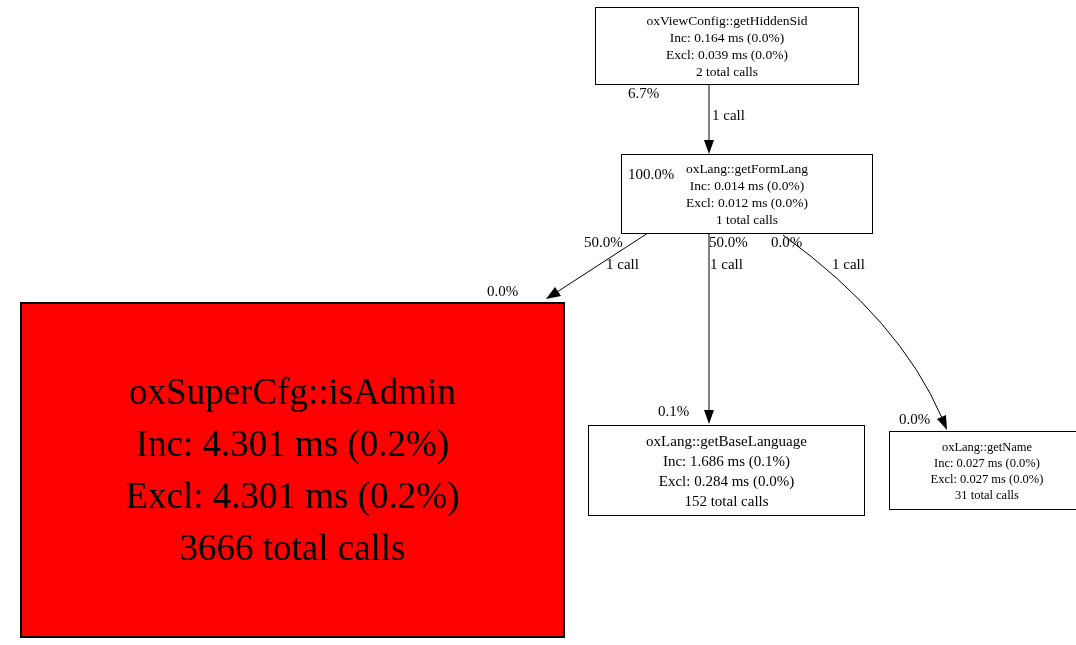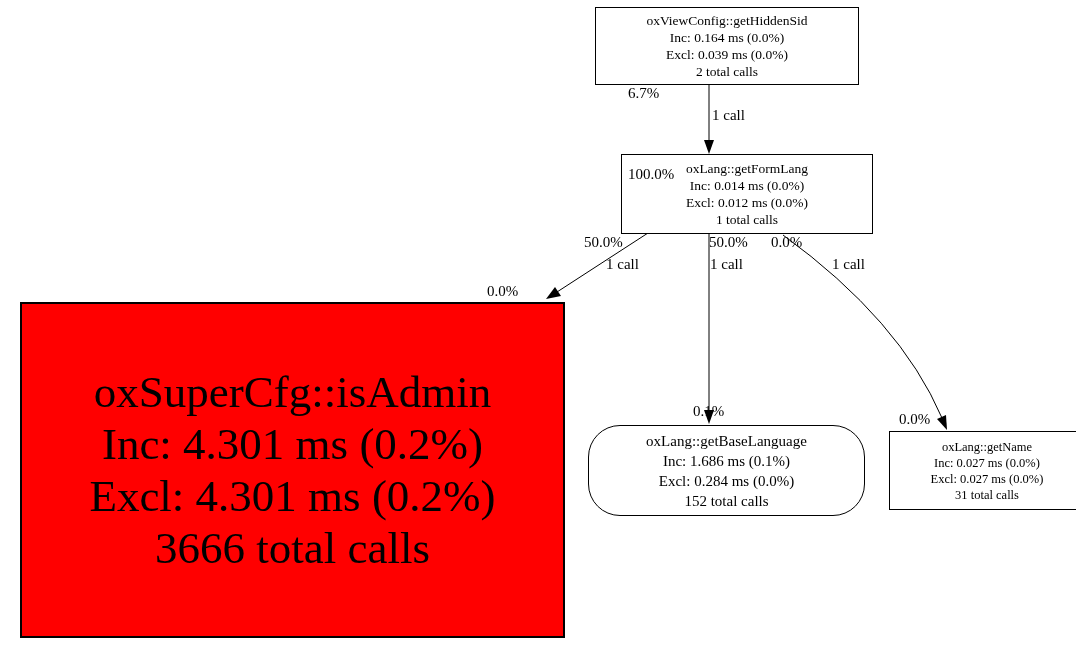--- a/index.html
+++ b/index.html
@@ -38,48 +38,48 @@
   .node-hiddensid {
     left: 578px; top: 7px; width: 264px; height: 78px;
     font-size: 13.5px; line-height: 17px;
   }
   .node-formlang {
     left: 604px; top: 154px; width: 252px; height: 80px;
     font-size: 13.5px; line-height: 17px;
   }
   .node-isadmin {
     left: 3px; top: 302px; width: 545px; height: 336px;
-    font-size: 45px; line-height: 52px;
+    font-size: 37px; line-height: 52px;
     background: #ff0000;
     border: 2px solid #000000;
   }
   .node-baselang {
     left: 571px; top: 425px; width: 277px; height: 91px;
-    font-size: 15px; line-height: 20px; border-radius: 32px;
+    font-size: 15px; line-height: 20px;
   }
   .node-getname {
     left: 872px; top: 431px; width: 196px; height: 79px;
     font-size: 12.5px; line-height: 16px;
   }
   .edge-label {
     position: absolute;
     font-size: 15px;
     line-height: 16px;
     white-space: nowrap;
   }
   .ra { text-align: left; }
   .l-e1-src   { left: 628px; top: 85px;  width: 80px; }
   .l-e1-calls { left: 712px; top: 107px; }
   .l-e1-tgt   { left: 628px; top: 133px; width: 80px; margin-top: 33px; }
   .l-e2-src   { left: 584px; top: 234px; }
   .l-e2-calls { left: 606px; top: 256px; }
   .l-e2-tgt   { left: 487px; top: 283px; }
   .l-e3-src   { left: 709px; top: 234px; }
   .l-e3-calls { left: 710px; top: 256px; }
-  .l-e3-tgt   { left: 693px; top: 403px; width: 48px; }
+  .l-e3-tgt   { left: 658px; top: 403px; width: 48px; }
   .l-e4-src   { left: 771px; top: 234px; }
   .l-e4-calls { left: 832px; top: 256px; }
   .l-e4-tgt   { left: 899px; top: 411px; }
 </style>
 </head>
 <body>
 
 <div class="canvas">
 
   <svg class="edges-layer" viewBox="0 0 1076 645" xmlns="http://www.w3.org/2000/svg">

